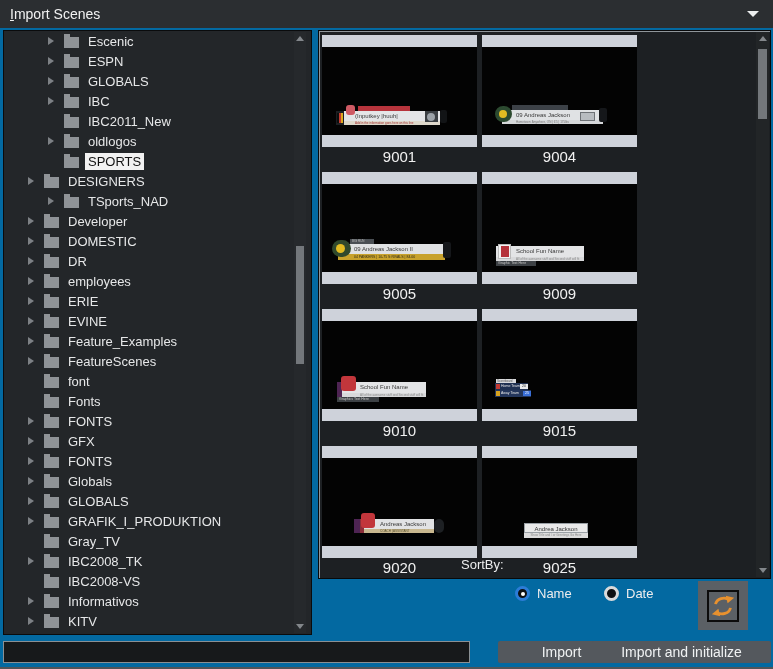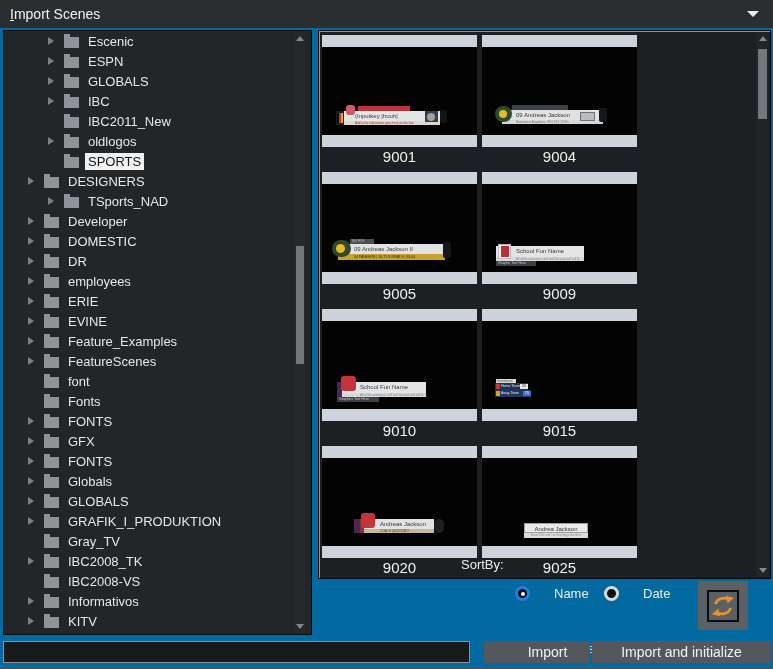--- a/index.html
+++ b/index.html
@@ -38,38 +38,38 @@
     gap:5px;align-content:flex-start;overflow:hidden;}
   .cell{width:155px;height:132px;cursor:pointer;}
   .shot{position:relative;width:155px;height:112px;background:#000;}
   .film-bar{position:absolute;left:0;right:0;height:12px;background:#ced2da;}
   .film-bar.top{top:0;} .film-bar.bottom{bottom:0;}
   .canvas{position:absolute;left:0;top:12px;width:155px;height:88px;background:#030303;overflow:hidden;}
   .rect{position:absolute;box-sizing:border-box;overflow:hidden;white-space:nowrap;}
   .cell-label{height:20px;line-height:20px;text-align:center;color:#f0f0f0;font-size:15px;}
   
   .sortby-label{position:absolute;left:461px;top:557px;color:#ededee;font-size:13px;}
-  .opt{position:absolute;display:flex;align-items:center;gap:24px;color:#ededee;font-size:13px;cursor:default;}
+  .opt{position:absolute;display:flex;align-items:center;gap:7px;color:#ededee;font-size:13px;cursor:default;}
   .rb{width:15px;height:15px;border-radius:50%;box-sizing:border-box;background:#0d0f12;position:relative;flex:none;}
   .rb.checked{border:3px solid #2b7cd6;}
   .rb.checked::after{content:"";position:absolute;left:50%;top:50%;width:4px;height:4px;margin:-2px 0 0 -2px;
     border-radius:50%;background:#ffffff;}
   .rb.unchecked{border:3px solid #d9dadb;}
   .cb{width:15px;height:15px;box-sizing:border-box;border:2px solid #e4e4e4;background:#0d0f12;flex:none;}
   .refresh-btn{position:absolute;left:698px;top:581px;width:50px;height:49px;background:#5b6065;
     display:flex;align-items:center;justify-content:center;cursor:pointer;}
   .refresh-box{width:32px;height:32px;border:2px solid #0c0c0c;box-sizing:border-box;
     display:flex;align-items:center;justify-content:center;}
   
   .footer-input{position:absolute;left:3px;top:641px;width:467px;height:22px;background:#17191b;
     border:1px solid #8b9094;box-sizing:border-box;color:#eeeeee;font-size:13px;padding:0 5px;outline:none;}
   .btn{position:absolute;top:641px;height:22px;background:#54585d;border:none;border-radius:2px;
     color:#f0f2f3;font-size:14px;font-family:"Liberation Sans",sans-serif;cursor:pointer;
     display:flex;align-items:center;justify-content:center;}
-  .btn-import{left:484px;width:106px;padding-left:27px;}
+  .btn-import{left:498px;width:106px;padding-left:27px;}
   .btn-import-init{left:592px;width:179px;}
   .window-bottom-edge{position:absolute;left:0;right:0;bottom:0;height:2px;background:#515559;}
 </style>
 </head>
 <body>
 
 <div class="window">
 
   <div class="titlebar">
     <span class="title">Import Scenes</span>

